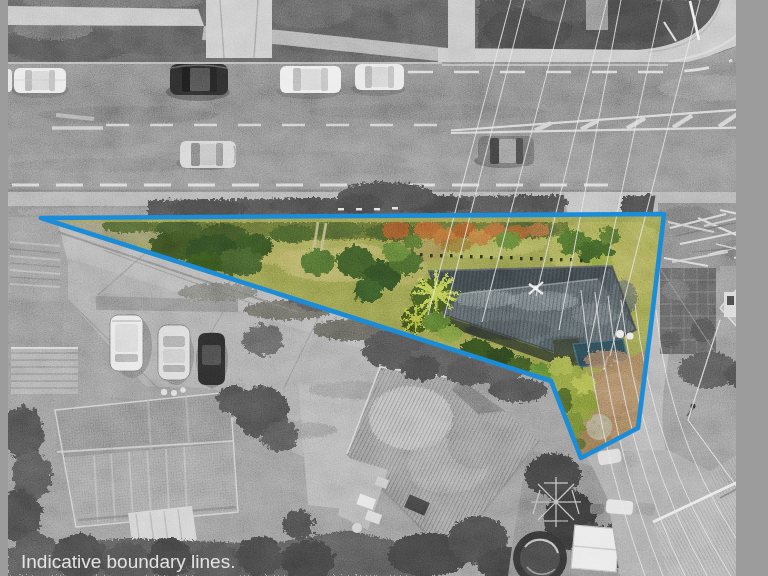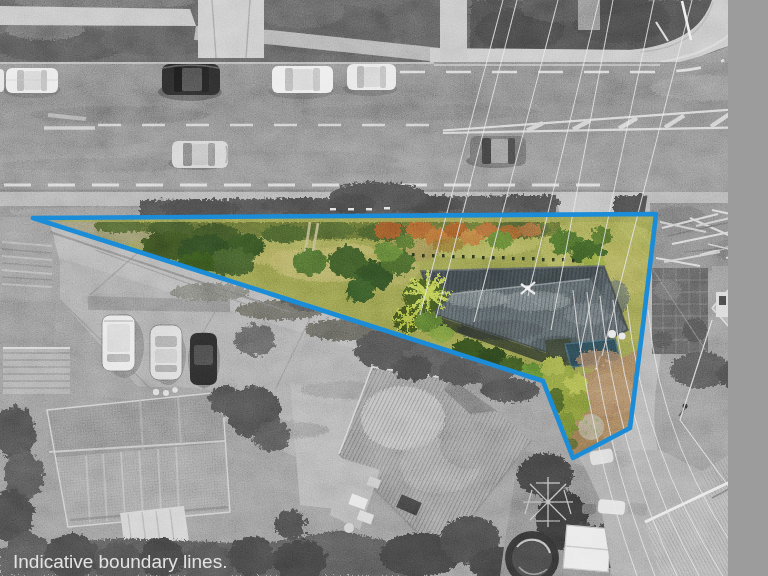--- a/index.html
+++ b/index.html
@@ -1,16 +1,16 @@
 <!DOCTYPE html>
 <html><head>
 <meta charset="utf-8">
 <style>
   html,body{margin:0;padding:0;background:#9c9c9c;}
-  .wrap{width:728px;height:576px;overflow:hidden;position:relative;font-family:"Liberation Sans", sans-serif;}
+  .wrap{width:728px;height:576px;overflow:hidden;position:relative;font-family:"Liberation Sans", sans-serif;margin-left:8px;}
 </style>
 </head>
 <body>
 <div class="wrap">
 <svg width="768" height="576" viewBox="0 0 768 576">
 <defs>
   <filter id="fGrain" x="0%" y="0%" width="100%" height="100%">
     <feTurbulence type="fractalNoise" baseFrequency="0.9" numOctaves="3" seed="11" stitchTiles="stitch"></feTurbulence>
     <feColorMatrix type="saturate" values="0"></feColorMatrix>
     <feComponentTransfer>

